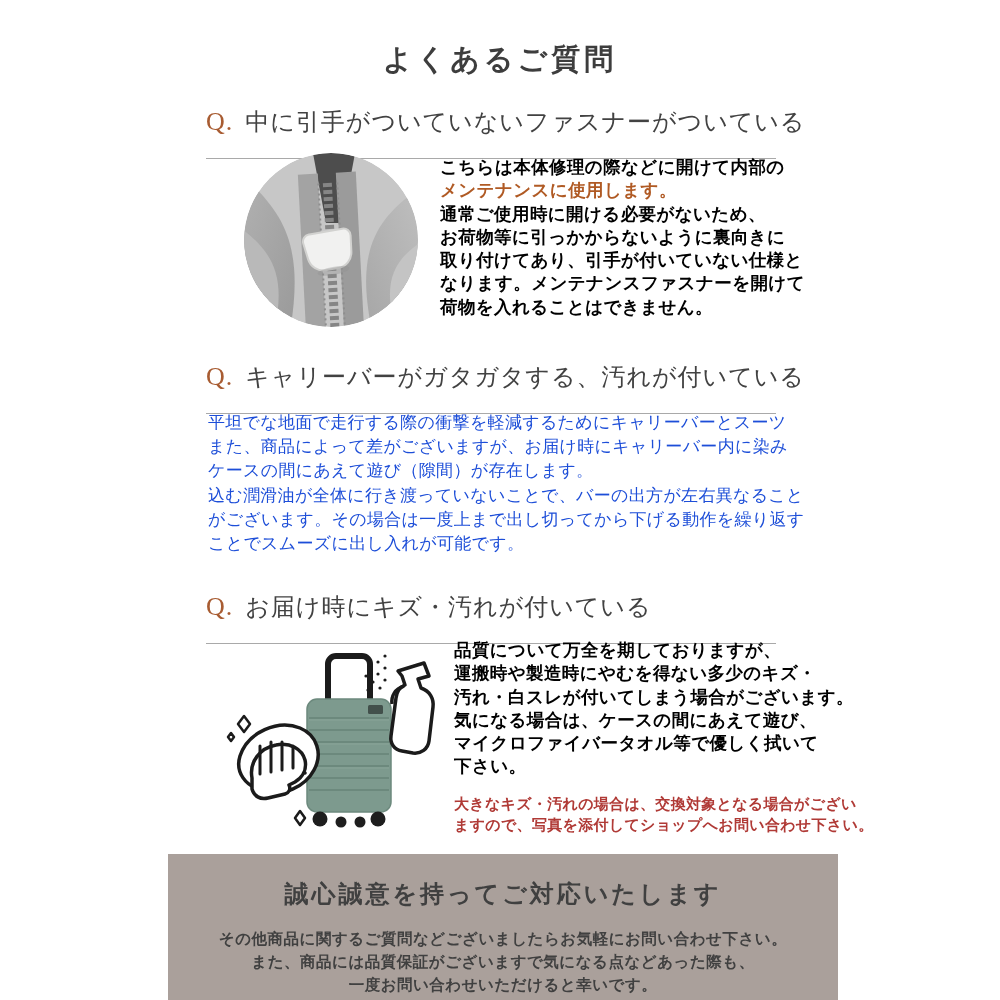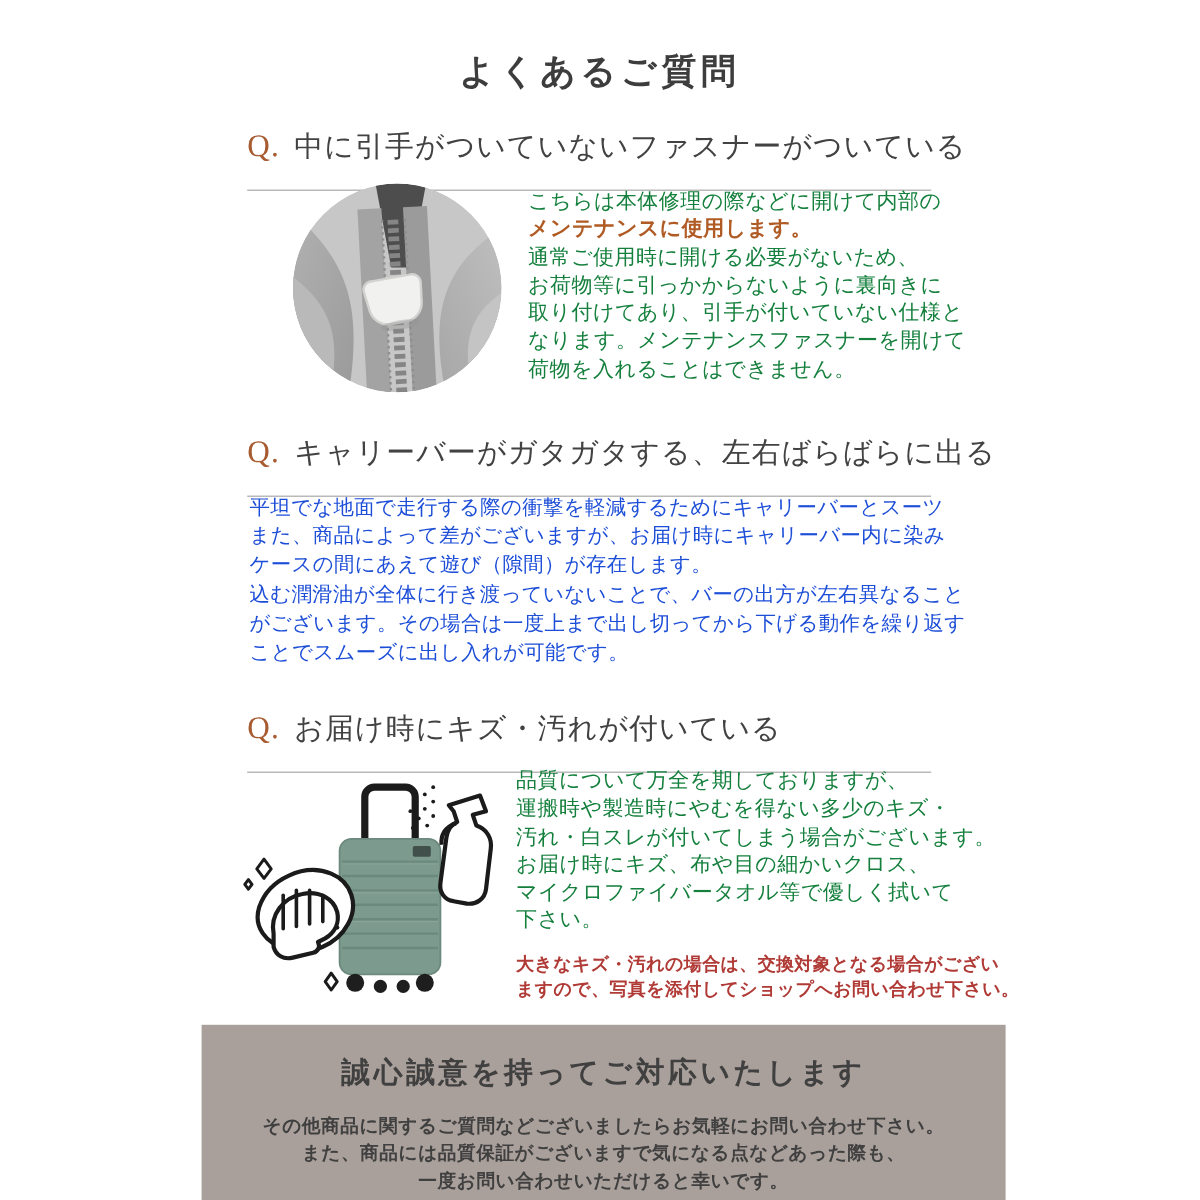--- a/index.html
+++ b/index.html
@@ -25,27 +25,27 @@
   .sec1-head { top:90px; }
   .sec2-head { top:345px; }
   .sec3-head { top:575px; }
 
   .sec1-body { position:absolute; top:137px; left:244px; display:flex; }
   .zipper-circle {
     width:174px; height:174px; border-radius:50%; overflow:hidden;
     flex:0 0 auto;
   }
   .ans-col { margin-left:22px; padding-top:3px; }
-  .ans-line { font-size:17.5px; line-height:23.3px; color:#15803d; letter-spacing:0.4px; white-space:nowrap; }
+  .ans-line { font-size:17.5px; line-height:23.3px; color:#000000; letter-spacing:0.4px; white-space:nowrap;font-weight:bold; }
   .hl { color:#b05a24; font-weight:bold; }
 
   .sec2-body { position:absolute; top:395px; left:208px; width:620px; }
   .para-line { font-size:17px; line-height:24.2px; color:#1d4ed8; letter-spacing:0.3px; white-space:nowrap; }
 
-  .sec3-body { position:absolute; top:610px; left:184px; display:flex; }
+  .sec3-body { position:absolute; top:610px; left:208px; display:flex; }
   .clean-illu { width:238px; height:208px; flex:0 0 auto; }
   .sec3-text { margin-left:8px; padding-top:13px; }
   .note-block { margin-top:15px; }
   .note-line { font-size:15px; line-height:21px; font-weight:bold; color:#b03a36; letter-spacing:0.3px; white-space:nowrap; }
 
   .footer {
     position:absolute; top:838px; left:168px; width:670px; height:162px;
     background:#aaa09b; text-align:center; color:#404040;
   }
   .footer-title {
@@ -107,21 +107,21 @@
       <div class="ans-line hl">メンテナンスに使用します。</div>
       <div class="ans-line">通常ご使用時に開ける必要がないため、</div>
       <div class="ans-line">お荷物等に引っかからないように裏向きに</div>
       <div class="ans-line">取り付けてあり、引手が付いていない仕様と</div>
       <div class="ans-line">なります。メンテナンスファスナーを開けて</div>
       <div class="ans-line">荷物を入れることはできません。</div>
     </div>
   </div>
 
   <div class="q-heading sec2-head">
-    <span class="q-marker">Q.</span><span>キャリーバーがガタガタする、左右ばらばらに出る</span>
+    <span class="q-marker">Q.</span><span>キャリーバーがガタガタする、汚れが付いている</span>
   </div>
 
   <div class="sec2-body">
     <div class="para-line">平坦でな地面で走行する際の衝撃を軽減するためにキャリーバーとスーツ</div>
     <div class="para-line">また、商品によって差がございますが、お届け時にキャリーバー内に染み</div>
     <div class="para-line">ケースの間にあえて遊び（隙間）が存在します。</div>
     <div class="para-line">込む潤滑油が全体に行き渡っていないことで、バーの出方が左右異なること</div>
     <div class="para-line">がございます。その場合は一度上まで出し切ってから下げる動作を繰り返す</div>
     <div class="para-line">ことでスムーズに出し入れが可能です。</div>
   </div>
@@ -196,21 +196,21 @@
           <path d="M36,90 l6,8 -6,8 -6,-8 z"></path>
           <path d="M23,107 l3,4 -3,4 -3,-4 z"></path>
           <path d="M92,185 l5,7 -5,7 -5,-7 z"></path>
         </g>
       </svg>
     </div>
     <div class="sec3-text">
       <div class="ans-line">品質について万全を期しておりますが、</div>
       <div class="ans-line">運搬時や製造時にやむを得ない多少のキズ・</div>
       <div class="ans-line">汚れ・白スレが付いてしまう場合がございます。</div>
-      <div class="ans-line">お届け時にキズ、布や目の細かいクロス、</div>
+      <div class="ans-line">気になる場合は、ケースの間にあえて遊び、</div>
       <div class="ans-line">マイクロファイバータオル等で優しく拭いて</div>
       <div class="ans-line">下さい。</div>
       <div class="note-block">
         <div class="note-line">大きなキズ・汚れの場合は、交換対象となる場合がござい</div>
         <div class="note-line">ますので、写真を添付してショップへお問い合わせ下さい。</div>
       </div>
     </div>
   </div>
 
   <div class="footer">

